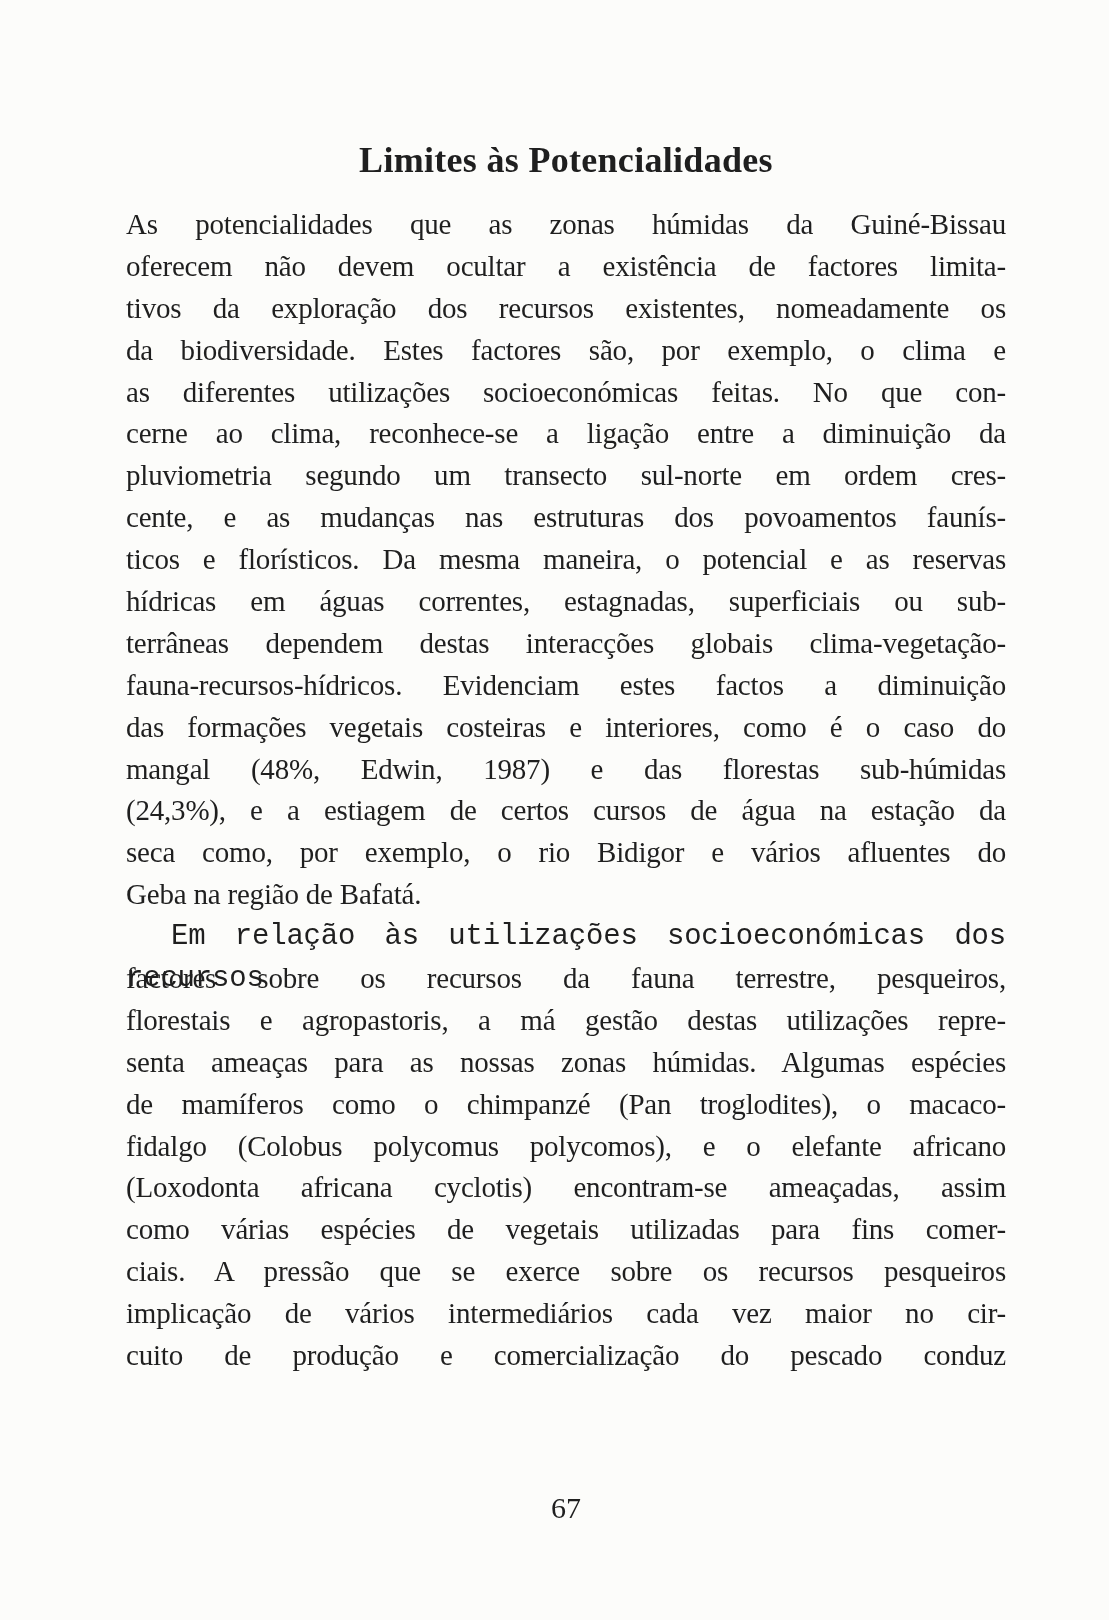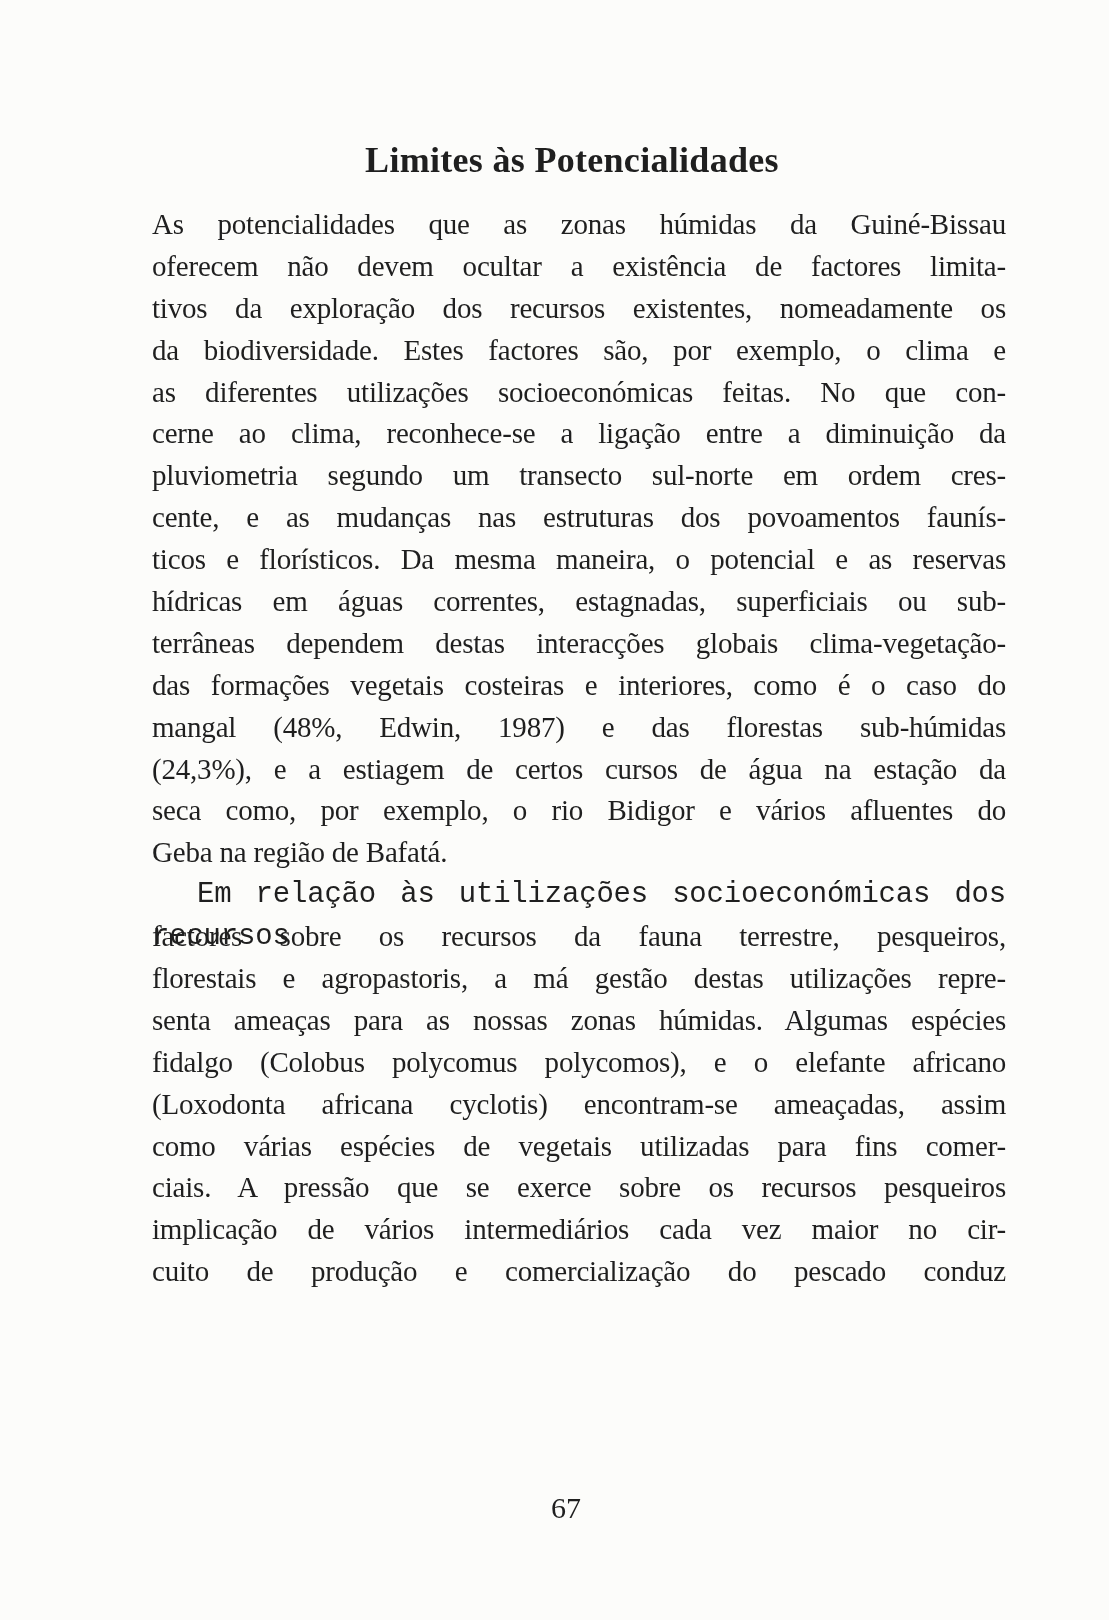--- a/index.html
+++ b/index.html
@@ -11,21 +11,21 @@
     position: relative;
     width: 1109px;
     height: 1620px;
     background: var(--paper, #fcfcfa);
     color: var(--ink, #1f1f1f);
     overflow: hidden;
   }
   .title {
     position: absolute;
     top: 140px;
-    left: 132px;
+    left: 126px;
     width: 880px;
     text-align: center;
     font-size: 36px;
     font-weight: bold;
     line-height: 1.15;
     letter-spacing: 0.3px;
   }
   .text-block {
     position: absolute;
     top: 204px;
@@ -34,21 +34,20 @@
     font-size: 29px;
     letter-spacing: -0.2px;
   }
   .line {
     height: 41.9px;
     line-height: 41.9px;
     text-align: justify;
     text-align-last: justify;
     text-justify: inter-word;
     white-space: normal;
-    margin-left: 26px;
   }
   .line.para-end {
     text-align-last: left;
   }
   .line.indent {
     text-indent: 45px;
     font-family: Liberation Mono, monospace;
   }
   .it { }
   .page-number {
@@ -72,29 +71,31 @@
       <div class="line"><span>oferecem não devem ocultar a existência de factores limita-</span></div>
       <div class="line"><span>tivos da exploração dos recursos existentes, nomeadamente os</span></div>
       <div class="line"><span>da biodiversidade. Estes factores são, por exemplo, o clima e</span></div>
       <div class="line"><span>as diferentes utilizações socioeconómicas feitas. No que con-</span></div>
       <div class="line"><span>cerne ao clima, reconhece-se a ligação entre a diminuição da</span></div>
       <div class="line"><span>pluviometria segundo um transecto sul-norte em ordem cres-</span></div>
       <div class="line"><span>cente, e as mudanças nas estruturas dos povoamentos faunís-</span></div>
       <div class="line"><span>ticos e florísticos. Da mesma maneira, o potencial e as reservas</span></div>
       <div class="line"><span>hídricas em águas correntes, estagnadas, superficiais ou sub-</span></div>
       <div class="line"><span>terrâneas dependem destas interacções globais </span><span class="it">clima-vegetação-</span></div>
+      <div class="line"><span class="it">fauna-recursos-hídricos.</span><span> Evidenciam estes factos a diminuição</span></div>
       <div class="line"><span>das formações vegetais costeiras e interiores, como é o caso do</span></div>
       <div class="line"><span>mangal (48%, Edwin, 1987) e das florestas sub-húmidas</span></div>
       <div class="line"><span>(24,3%), e a estiagem de certos cursos de água na estação da</span></div>
       <div class="line"><span>seca como, por exemplo, o rio Bidigor e vários afluentes do</span></div>
       <div class="line para-end"><span>Geba na região de Bafatá.</span></div>
       <div class="line indent"><span>Em relação às utilizações socioeconómicas dos recursos</span></div>
       <div class="line"><span>factores sobre os recursos da fauna terrestre, pesqueiros,</span></div>
       <div class="line"><span>florestais e agropastoris, a má gestão destas utilizações repre-</span></div>
       <div class="line"><span>senta ameaças para as nossas zonas húmidas. Algumas espécies</span></div>
+      <div class="line"><span>de mamíferos como o chimpanzé </span><span class="it">(Pan troglodites)</span><span>, o macaco-</span></div>
       <div class="line"><span>fidalgo </span><span class="it">(Colobus polycomus polycomos)</span><span>, e o elefante africano</span></div>
       <div class="line"><span class="it">(Loxodonta africana cyclotis)</span><span> encontram-se ameaçadas, assim</span></div>
       <div class="line"><span>como várias espécies de vegetais utilizadas para fins comer-</span></div>
       <div class="line"><span>ciais. A pressão que se exerce sobre os recursos pesqueiros</span></div>
       <div class="line"><span>implicação de vários intermediários cada vez maior no cir-</span></div>
       <div class="line"><span>cuito de produção e comercialização do pescado conduz</span></div>
     </div>
 
   <div class="page-number">67</div>
 </div>

